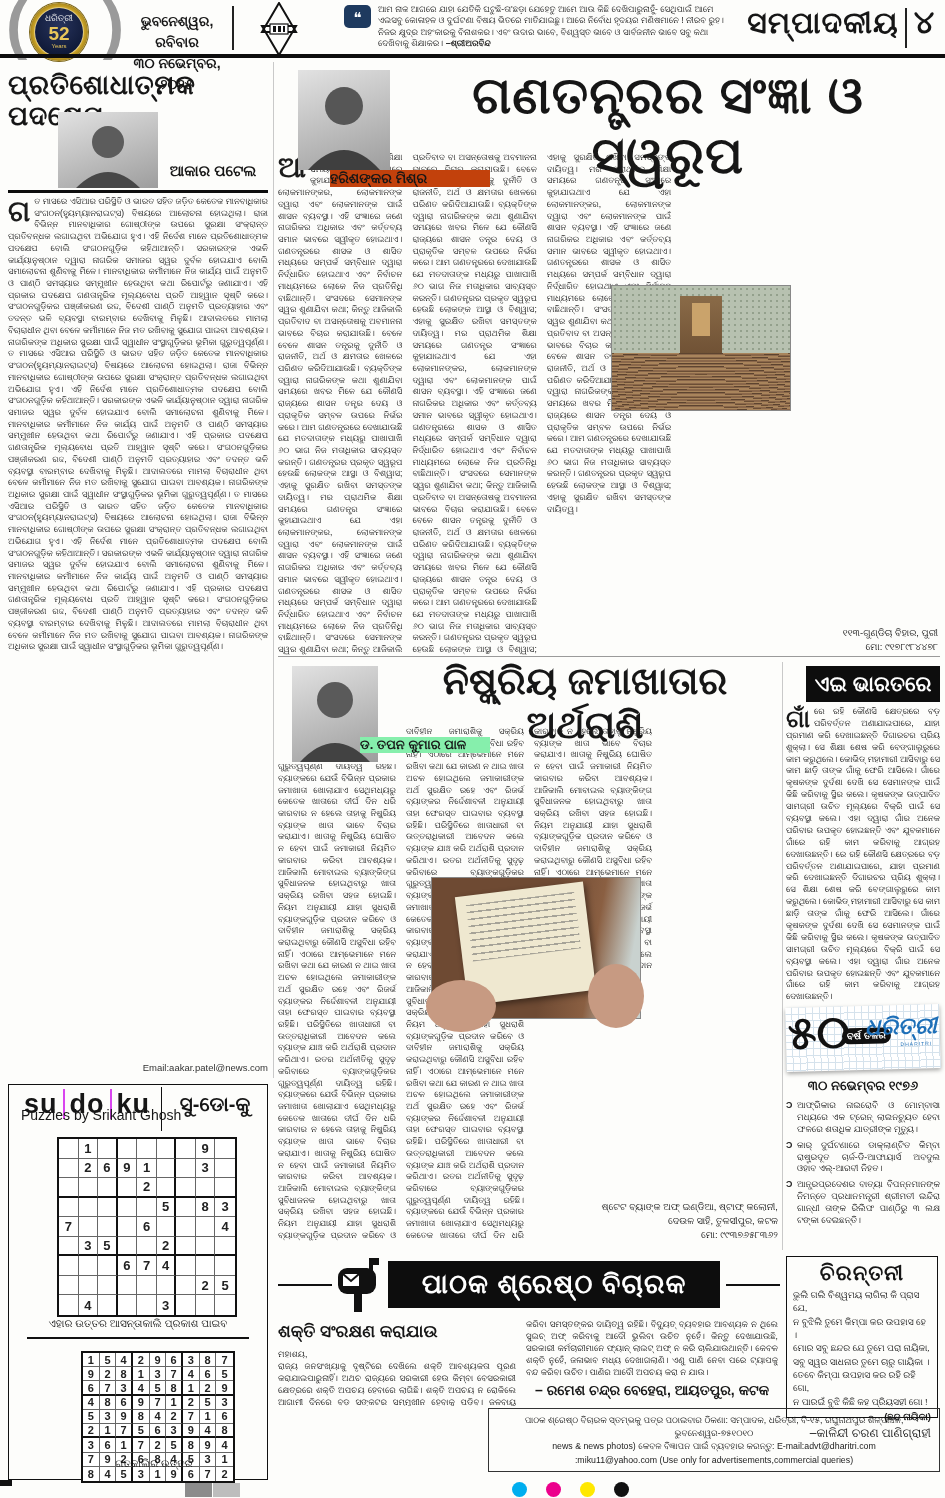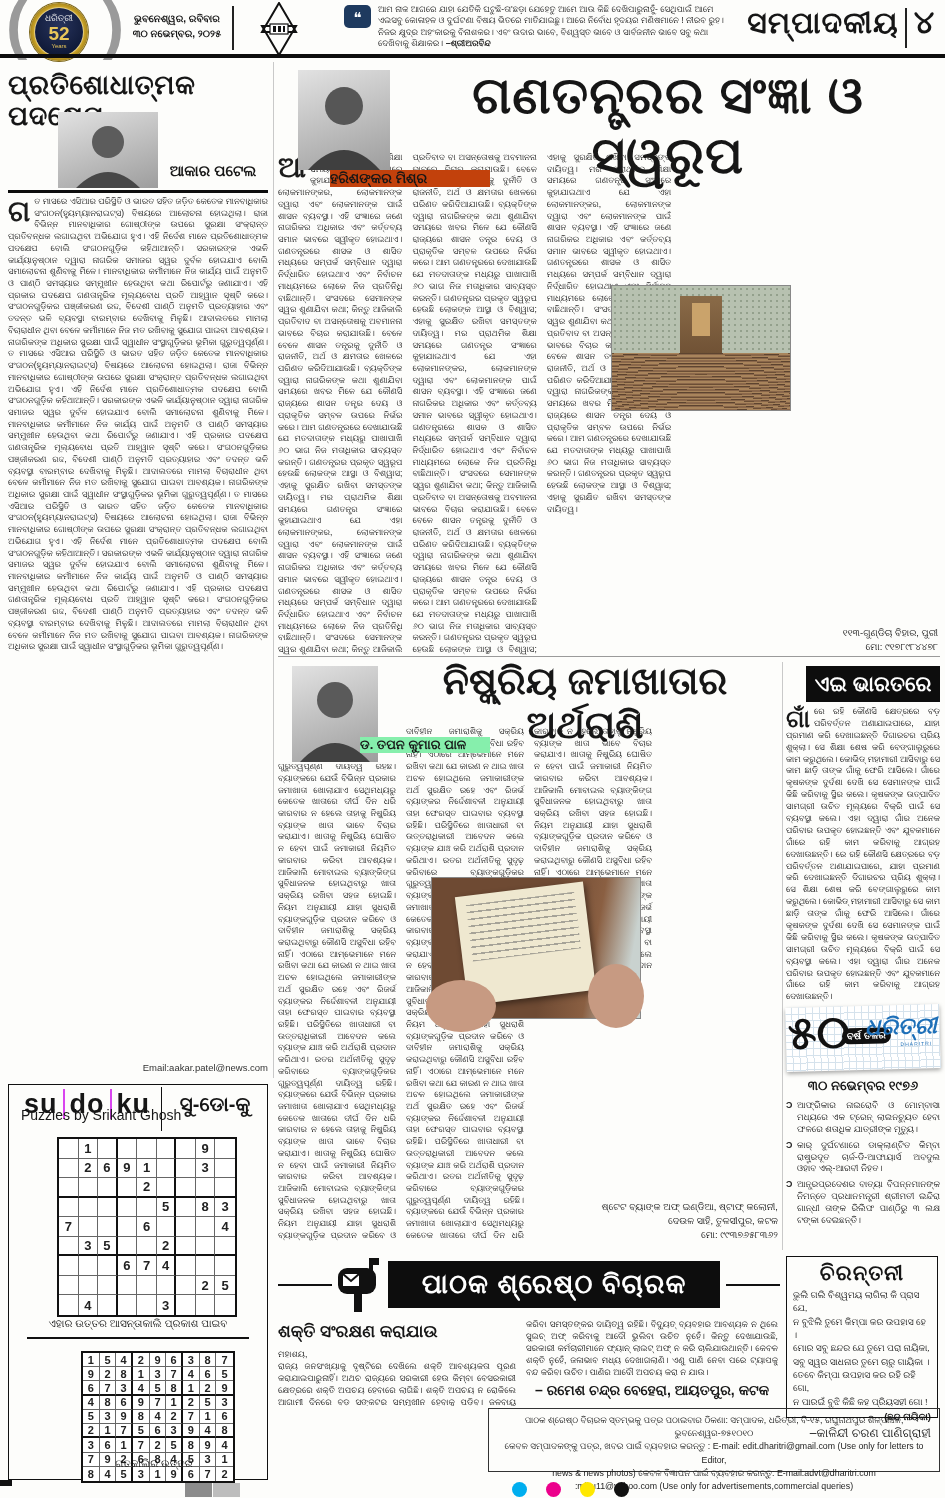--- a/index.html
+++ b/index.html
@@ -15,21 +15,21 @@
   .paren{position:absolute;font-size:64px;color:#9a9a9a;font-weight:bold;top:-14px;}
   .paren.l{left:0;} .paren.r{right:0;}
   .wreath{position:absolute;left:24px;top:1px;width:58px;height:58px;border-radius:50%;
           background:radial-gradient(circle,#f7e7b5 58%,#c9a227 62%,#8a6d14 78%,#e7cf8a 100%);
           box-shadow:0 0 0 1px #7a6418;}
   .logo-inner{position:absolute;left:5px;top:5px;width:48px;height:48px;border-radius:50%;
           background:radial-gradient(circle at 50% 35%,#27335c,#101a38 75%);color:#fff;text-align:center;}
   .logo-brand{font-size:9px;margin-top:5px;color:#f3f3f3;}
   .logo-num{font-size:19px;font-weight:bold;color:#e8c65a;line-height:1;}
   .logo-years{font-size:6px;color:#e8c65a;}
-  .dateline{left:126px;top:11px;width:102px;font-size:10px;font-weight:bold;line-height:1.5;text-align:center;}
+  .dateline{left:126px;top:11px;width:102px;font-size:14px;font-weight:bold;line-height:1.5;text-align:center;}
   .vrule{background:#222;width:1.5px;}
   .emblem{left:250px;top:2px;}
   .quote-icon{left:344px;top:5px;width:27px;height:23px;background:#1e3a5f;border-radius:5px;
           color:#fff;font-size:15px;text-align:center;line-height:25px;}
   .quote-text{left:378px;top:4px;width:352px;font-size:8.6px;line-height:1.32;text-align:left;color:#222;}
   .ed-title{left:742px;top:6px;width:162px;font-size:30px;font-weight:bold;text-align:center;letter-spacing:1px;}
   .ed-num{left:908px;top:4px;width:32px;font-size:32px;font-weight:bold;text-align:center;}
 
   
   .hl-left{left:8px;top:70px;width:262px;font-size:27px;font-weight:bold;letter-spacing:.5px;}
@@ -460,21 +460,20 @@
         <div class="su-cell br">9</div>
         <div class="su-cell">6</div>
         <div class="su-cell">7</div>
         <div class="su-cell">2</div>
       </div>
     <div class="su-cap2">ଗତକାଲିର ଉତ୍ତର</div>
   </div>
 
   <div class="abs footer-box">
     <div>ପାଠକ ଶ୍ରେଷ୍ଠ ବିଚାରକ ସ୍ତମ୍ଭକୁ ପତ୍ର ପଠାଇବାର ଠିକଣା: ସମ୍ପାଦକ, ଧରିତ୍ରୀ, ବି-୧୫, ରଘୁନାଥପୁର ଶିଳ୍ପାଞ୍ଚଳ, ଭୁବନେଶ୍ୱର-୭୫୧୦୧୦</div>
-    <div>କେବଳ ସମ୍ପାଦକଙ୍କୁ ପତ୍ର, ଖବର ପାଇଁ ବ୍ୟବହାର କରନ୍ତୁ : E-mail: edit.dharitri@gmail.com (Use only for letters to Editor,</div>
     <div>news &amp; news photos) କେବଳ ବିଜ୍ଞାପନ ପାଇଁ ବ୍ୟବହାର କରନ୍ତୁ: E-mail:advt@dharitri.com</div>
     <div>:miku11@yahoo.com (Use only for advertisements,commercial queries)</div>
   </div>
 
   <div class="mark" style="left:0;top:1480px;width:12px;height:6px;background:#111;"></div>
   <div class="mark" style="left:185px;top:1483px;width:27px;height:14px;background:#8c8c8c;"></div>
   <div class="mark" style="left:213px;top:1483px;width:27px;height:14px;background:#bdbdbd;"></div>
   <div class="mark dot" style="left:512px;top:1482px;background:#00aeef;"></div>
   <div class="mark dot" style="left:546px;top:1482px;background:#ec008c;"></div>
   <div class="mark dot" style="left:580px;top:1482px;background:#ffe800;"></div>

